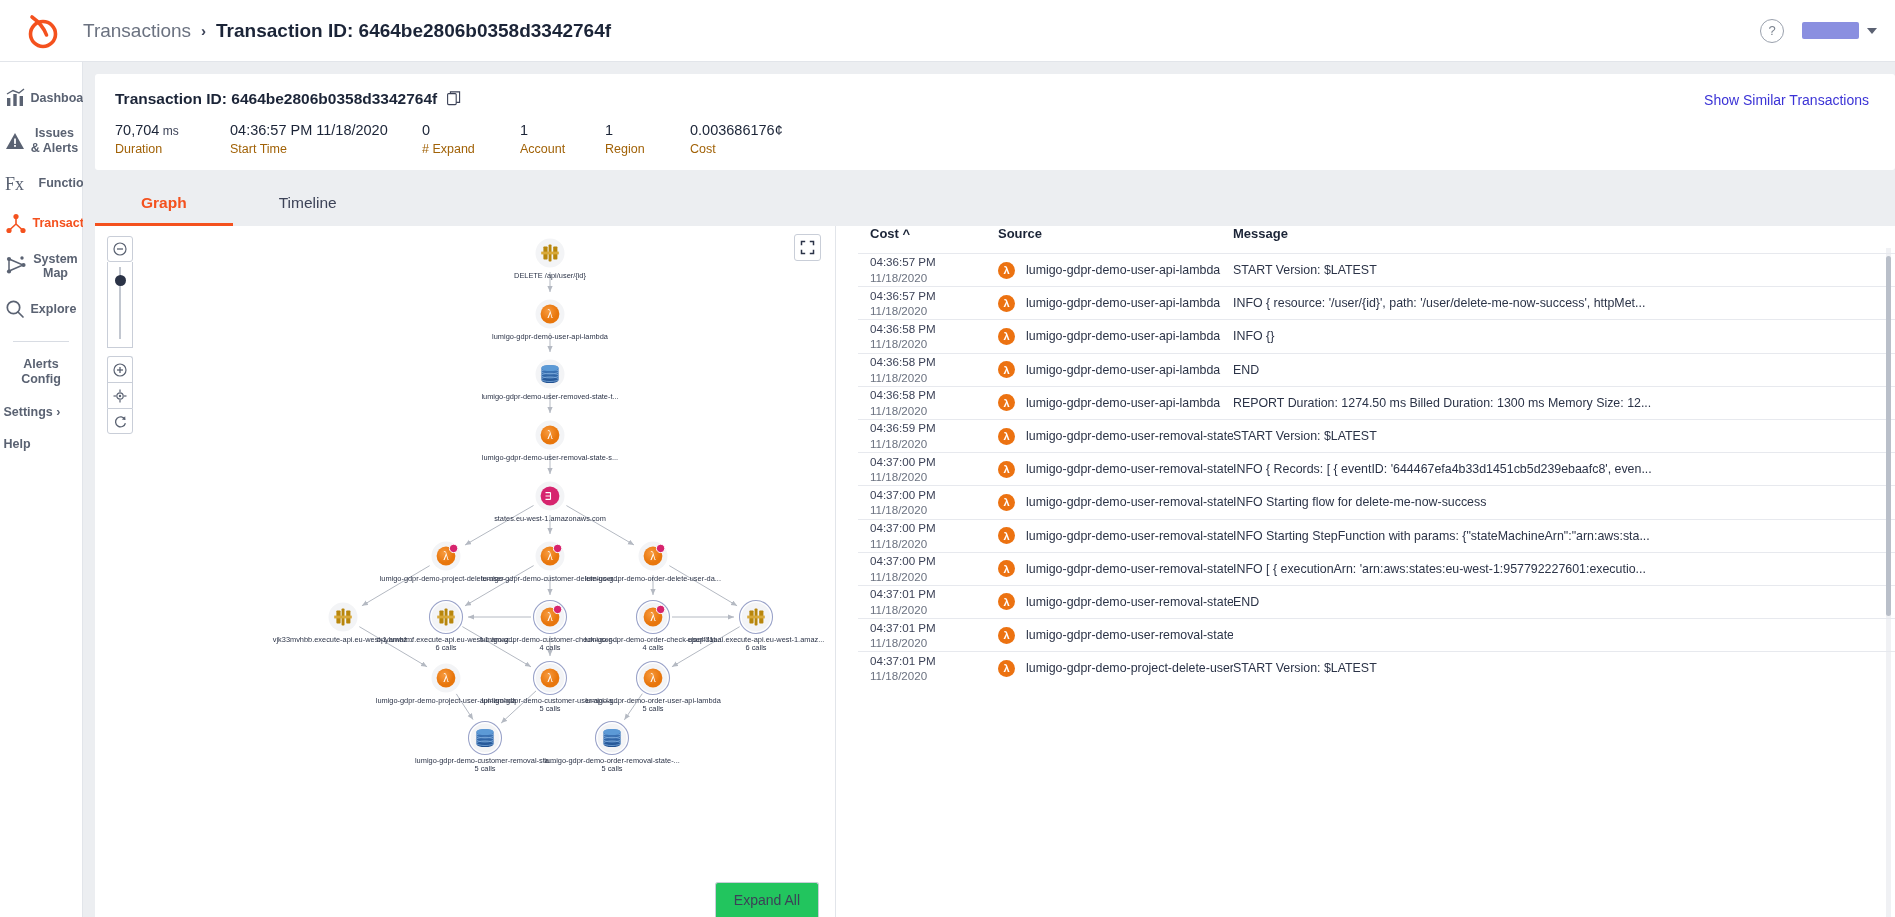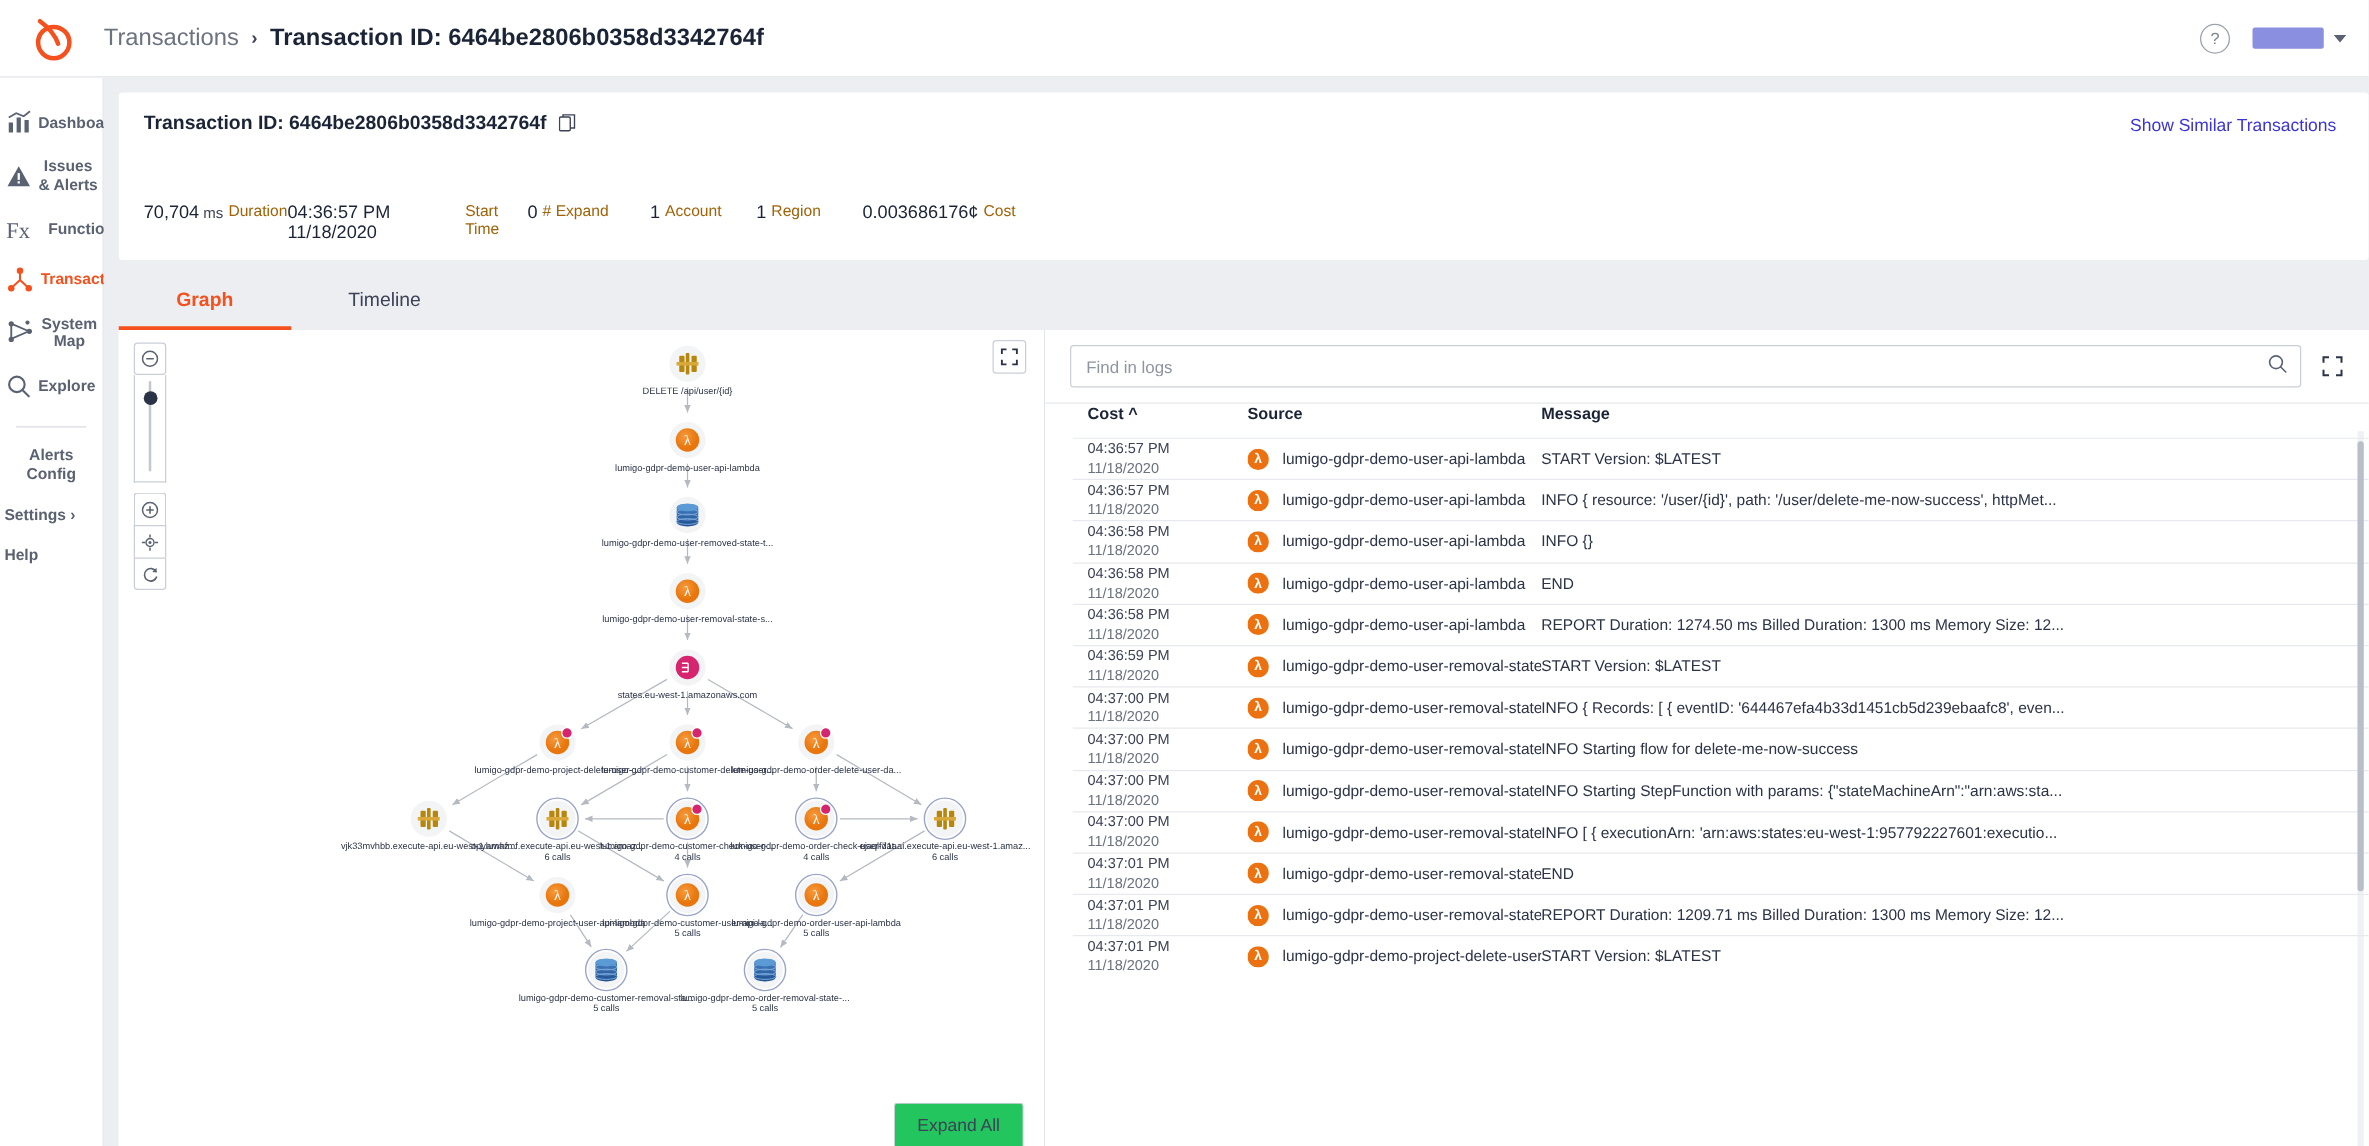--- a/index.html
+++ b/index.html
@@ -64,21 +64,21 @@
     margin: 12px 0 0 12px; background: #fff; border-radius: 3px;
     padding: 16px 20px 14px 20px; position: relative; min-height: 88px;
   }
   .summary-title-row { display: flex; align-items: center; gap: 10px; }
   .summary-title { font-size: 15.5px; font-weight: bold; color: #1b2437; }
   .copy-icon { cursor: pointer; display: flex; }
   .show-similar {
     position: absolute; right: 26px; top: 18px; color: #3b33d6; font-size: 14px; cursor: pointer;
   }
   .metrics { display: flex; margin-top: 14px; }
-  .metric { display: flex; flex-direction: row; gap: 4px; margin-top: 40px; }
+  .metric { display: flex; flex-direction: column; gap: 4px; }
   .metric-value { font-size: 14.5px; color: #1b2437; }
   .metric-value .unit { font-size: 12px; color: #3c4257; }
   .metric-label { font-size: 12.5px; color: #a16207; }
   .m0 { width: 115px; } .m1 { width: 192px; } .m2 { width: 98px; }
   .m3 { width: 85px; } .m4 { width: 85px; } .m5 { width: 160px; }
 
   .tabs { display: flex; padding-left: 12px; margin-top: 10px; gap: 0; }
   .tab {
     padding: 14px 46px 11px; font-size: 15.5px; color: #3c4257; cursor: pointer;
     border-bottom: 3px solid transparent;
@@ -578,36 +578,20 @@
                   <text x="517" y="536.5" text-anchor="middle" class="node-label">lumigo-gdpr-demo-order-removal-state-...</text>
                   <text x="517" y="545" text-anchor="middle" class="node-sub">5 calls</text>
                 </g>
               </g>
           </svg>
 
           <div class="expand-all">Expand All</div>
         </div>
 
         <div class="logs-pane">
-          <div class="logs-search-row">
-            <div class="search-box">
-              <input type="text" placeholder="Find in logs" style="">
-              <span>
-                <svg width="16" height="16" viewBox="0 0 16 16">
-                    <circle cx="6.8" cy="6.8" r="5.1" fill="none" stroke="#5a6272" stroke-width="1.3"></circle>
-                    <line x1="10.6" y1="10.6" x2="14.6" y2="14.6" stroke="#5a6272" stroke-width="1.3" stroke-linecap="round"></line>
-                  </svg>
-              </span>
-            </div>
-            <div class="logs-expand">
-              <svg width="18" height="18" viewBox="0 0 18 18">
-                <path d="M1.8 6.2 L1.8 1.8 L6.2 1.8 M11.8 1.8 L16.2 1.8 L16.2 6.2 M16.2 11.8 L16.2 16.2 L11.8 16.2 M6.2 16.2 L1.8 16.2 L1.8 11.8" fill="none" stroke="#2b3347" stroke-width="1.6"></path>
-              </svg>
-            </div>
-          </div>
 
 
           <div class="logs-table">
             <div class="log-head">
               <div class="col-time">Cost ^</div>
               <div class="col-source">Source</div>
               <div class="col-msg">Message</div>
             </div>
             <div class="scroll-gutter"></div>
             <div class="log-rows" id="log-rows">
@@ -734,21 +718,20 @@
                 </div>
                 <div class="log-row">
                   <div class="log-time">
                     <div>04:37:01 PM</div>
                     <div class="d2">11/18/2020</div>
                   </div>
                   <div class="log-source">
                     <span class="lambda-badge">λ</span>
                     <span>lumigo-gdpr-demo-user-removal-state-str...</span>
                   </div>
-                  <div class="log-msg">REPORT Duration: 1209.71 ms Billed Duration: 1300 ms Memory Size: 12...</div>
                 </div>
                 <div class="log-row">
                   <div class="log-time">
                     <div>04:37:01 PM</div>
                     <div class="d2">11/18/2020</div>
                   </div>
                   <div class="log-source">
                     <span class="lambda-badge">λ</span>
                     <span>lumigo-gdpr-demo-project-delete-user-da...</span>
                   </div>

